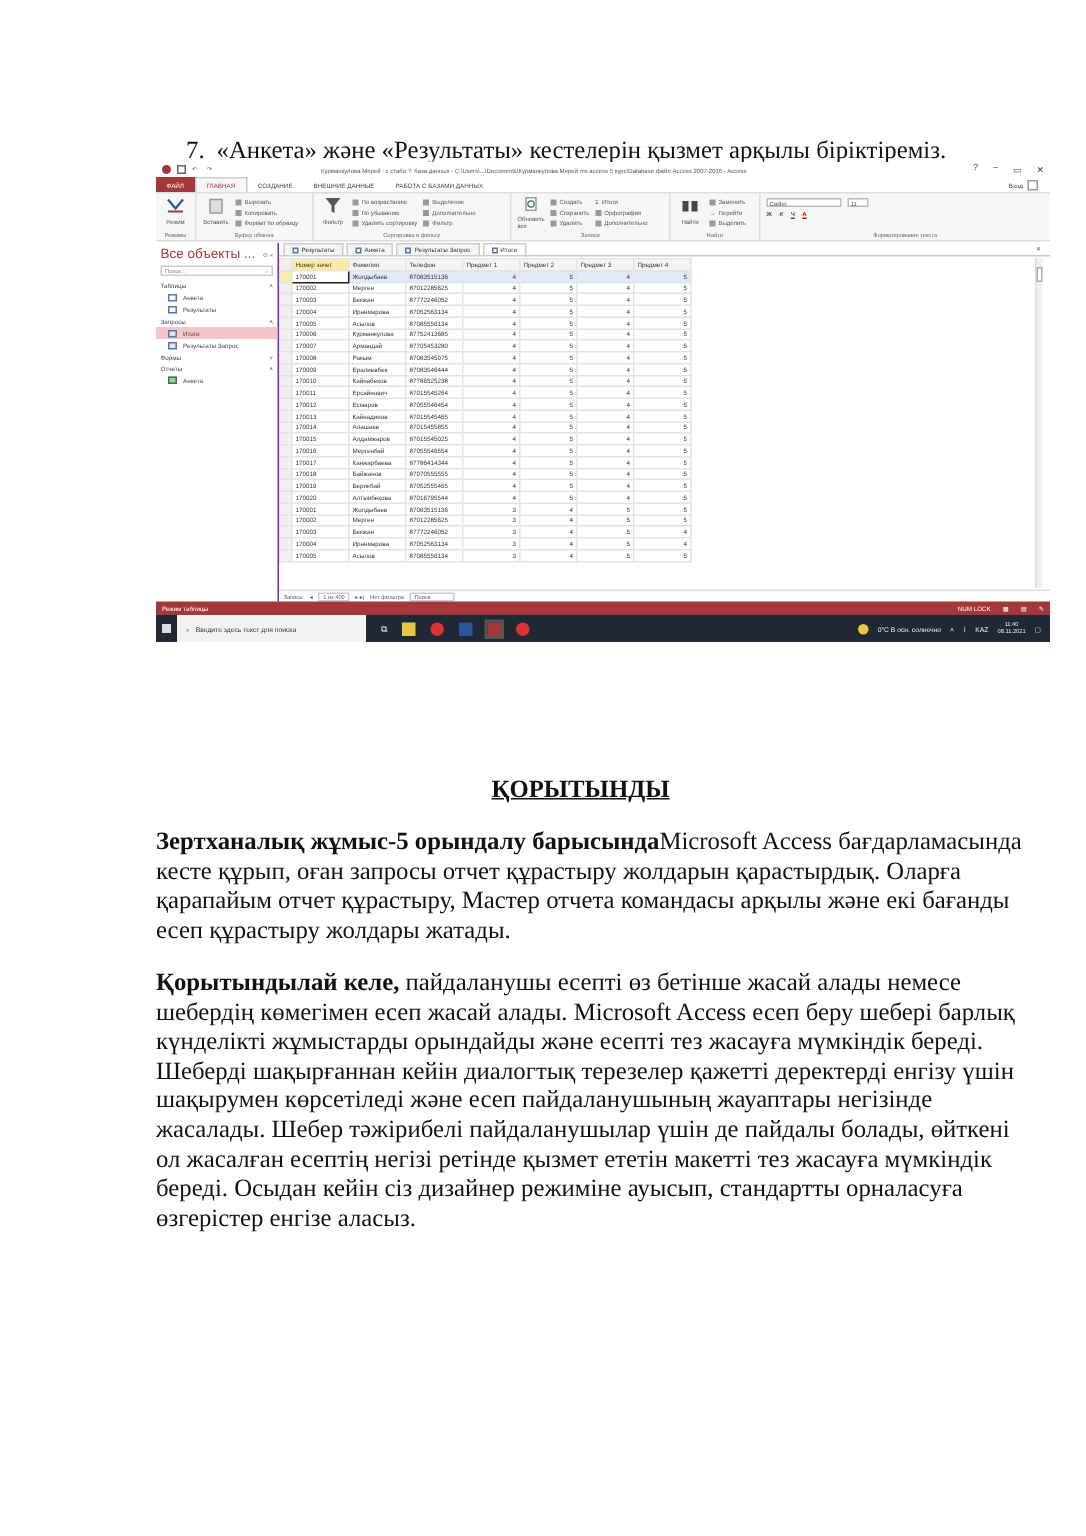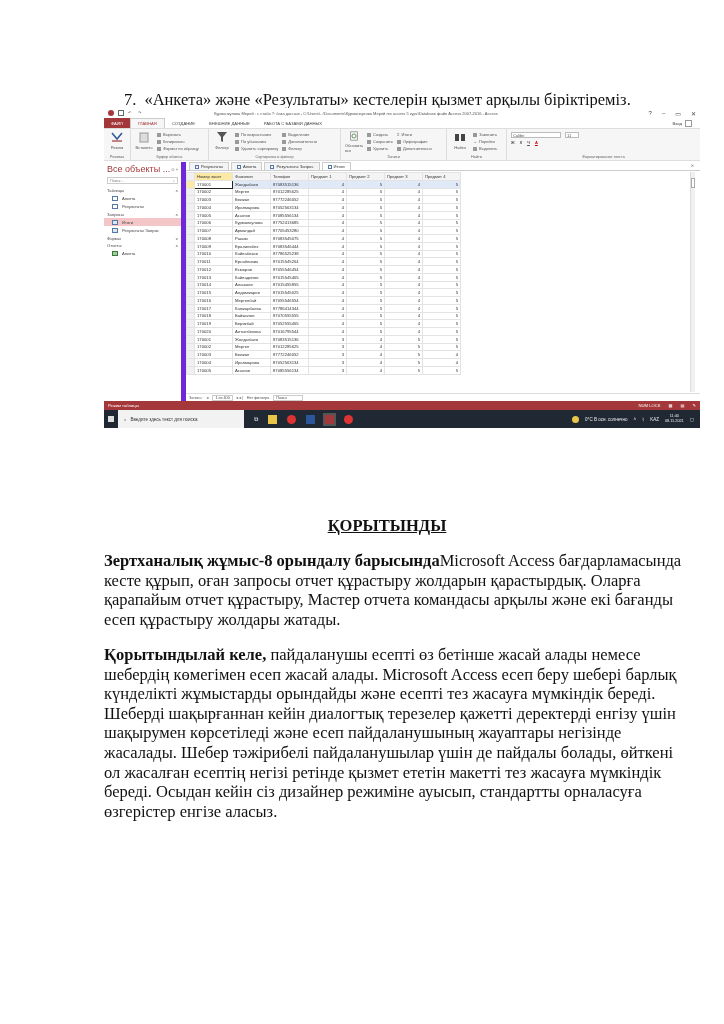--- a/index.html
+++ b/index.html
@@ -32,21 +32,21 @@
   .group .glabel { position: absolute; bottom: 1px; left: 0; right: 0; text-align: center; font-size: 3.8px; color: #666; }
   .bigbtn { display: flex; flex-direction: column; align-items: center; gap: 2px; width: 18px; }
   .bigbtn .ic { width: 12px; height: 12px; }
   .smallcol { display: flex; flex-direction: column; gap: 2px; padding-top: 1px; }
   .smallbtn { display: flex; align-items: center; gap: 2px; white-space: nowrap; }
   .smallbtn .si { width: 4px; height: 4px; background: #999; display: inline-block; }
   .fontbox { display: inline-block; border: 1px solid #bbb; background: #fff; height: 6px; width: 50px; font-size: 4px; line-height: 5px; padding-left: 1px; }
   .sizebox { display: inline-block; border: 1px solid #bbb; background: #fff; height: 6px; width: 14px; font-size: 4px; line-height: 5px; padding-left: 1px; margin-left: 2px; }
 
   .work { position: absolute; top: 54px; left: 0; right: 0; height: 239px; display: flex; background: #fff; }
-  .nav { width: 82px; border-right: 5px solid #6d28d9; font-size: 4.2px; color: #444; background: #fff; }
+  .nav { width: 82px; border-right: 1px solid #6d28d9; font-size: 4.2px; color: #444; background: #fff; }
   .nav .navhdr { display: flex; justify-content: space-between; align-items: center; padding: 2px 3px; height: 14px; }
   .nav .navhdr .t { color: #a4373a; font-size: 9px; }
   .nav .navhdr .ctl { font-size: 4px; color: #666; }
   .nav .search { margin: 1px 3px 3px; height: 7px; border: 1px solid #ccc; display: flex; justify-content: space-between; align-items: center; padding: 0 2px; font-size: 3.8px; color: #888; }
   .nav .sec { display: flex; justify-content: space-between; padding: 1.2px 3px; }
   .nav .item { display: flex; align-items: center; gap: 4px; padding: 1.6px 3px 1.6px 8px; }
   .nav .item .ni { width: 6px; height: 5px; border: 1px solid #5577aa; display: inline-block; }
   .nav .item .ni.q { border-color: #5577aa; background: #dde6f3; }
   .nav .item .ni.r { border-color: #3c7a3c; background: #9fcf9f; }
   .nav .item.sel { background: #f4c6c7; }
@@ -668,15 +668,15 @@
         <div>11:40</div>
         <div>08.11.2021</div>
       </div>
       <span>▢</span>
     </div>
   </div>
 </div>
 
 <div class="conclusion">ҚОРЫТЫНДЫ</div>
 
-<div class="para p1"><b>Зертханалық жұмыс-8 орындалу барысында</b><span>Microsoft Access бағдарламасында кесте құрып, оған запросы отчет құрастыру жолдарын қарастырдық. Оларға қарапайым отчет құрастыру, Мастер отчета командасы арқылы және екі бағанды есеп құрастыру жолдары жатады.</span></div>
+<div class="para p1"><b>Зертханалық жұмыс-5 орындалу барысында</b><span>Microsoft Access бағдарламасында кесте құрып, оған запросы отчет құрастыру жолдарын қарастырдық. Оларға қарапайым отчет құрастыру, Мастер отчета командасы арқылы және екі бағанды есеп құрастыру жолдары жатады.</span></div>
 
 <div class="para p2"><b>Қорытындылай келе,</b><span> пайдаланушы есепті өз бетінше жасай алады немесе шебердің көмегімен есеп жасай алады. Microsoft Access есеп беру шебері барлық күнделікті жұмыстарды орындайды және есепті тез жасауға мүмкіндік береді. Шеберді шақырғаннан кейін диалогтық терезелер қажетті деректерді енгізу үшін шақырумен көрсетіледі және есеп пайдаланушының жауаптары негізінде жасалады. Шебер тәжірибелі пайдаланушылар үшін де пайдалы болады, өйткені ол жасалған есептің негізі ретінде қызмет ететін макетті тез жасауға мүмкіндік береді. Осыдан кейін сіз дизайнер режиміне ауысып, стандартты орналасуға өзгерістер енгізе аласыз.</span></div>
 
 </body></html>

